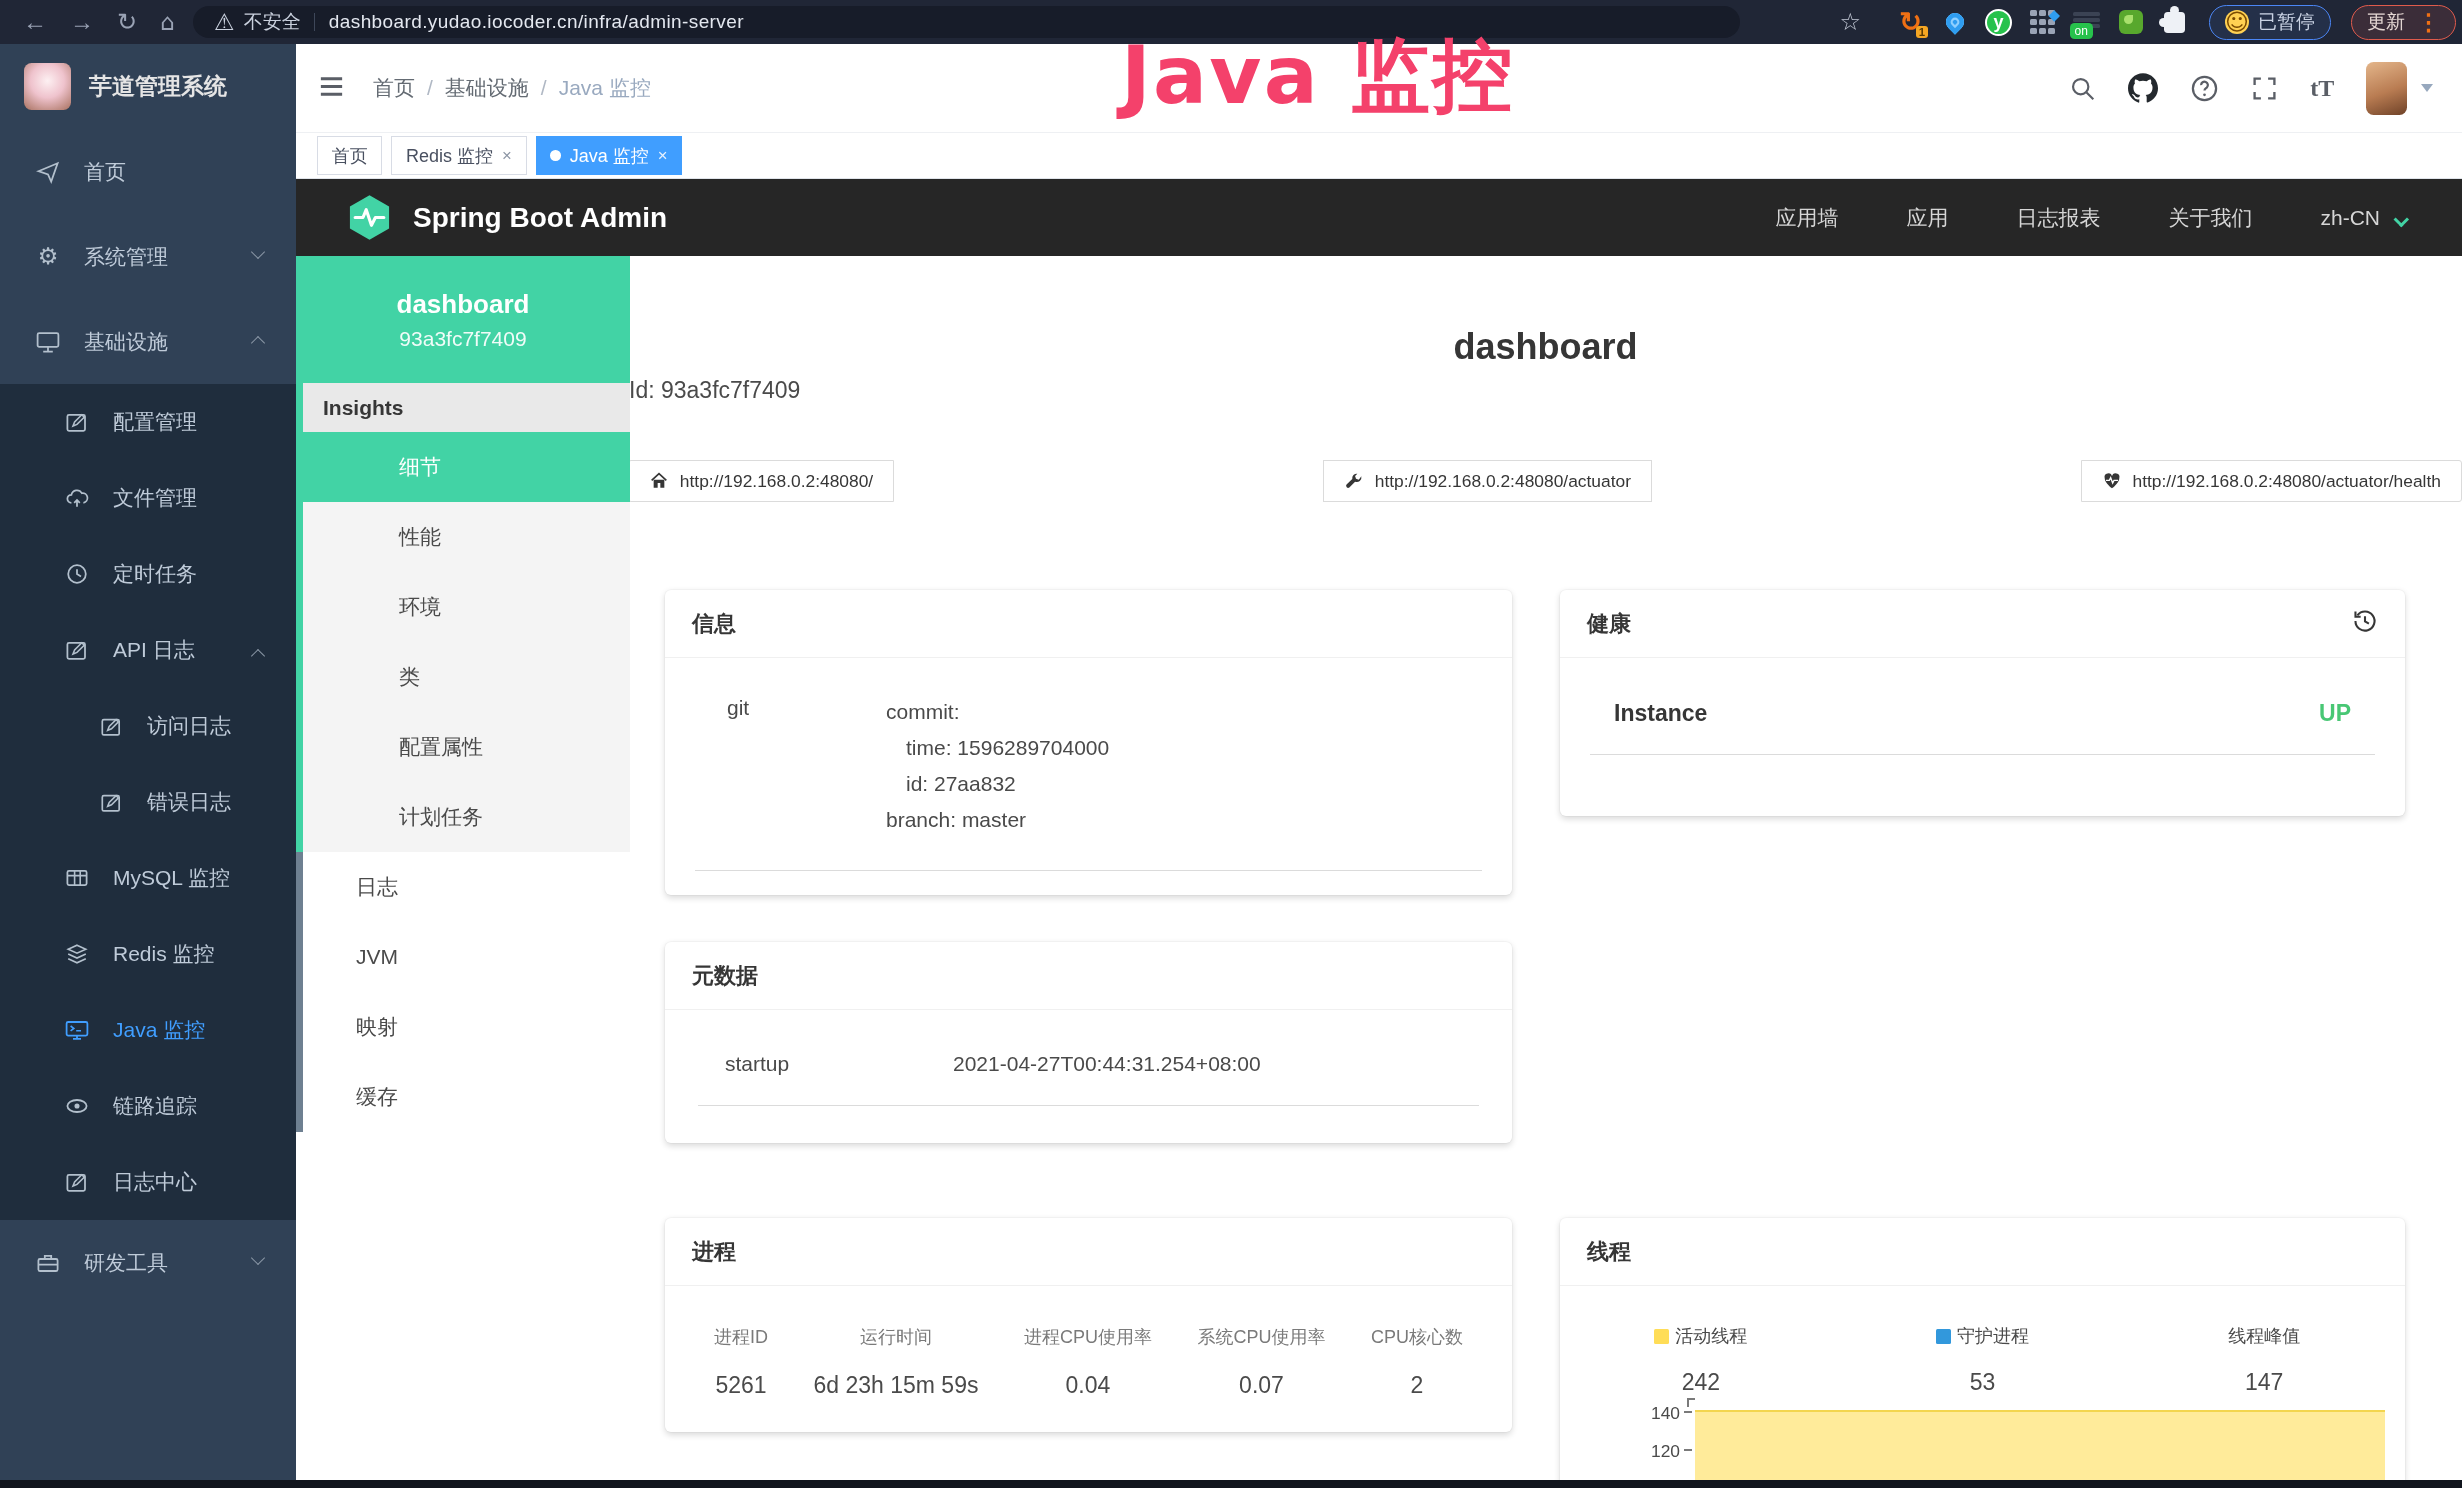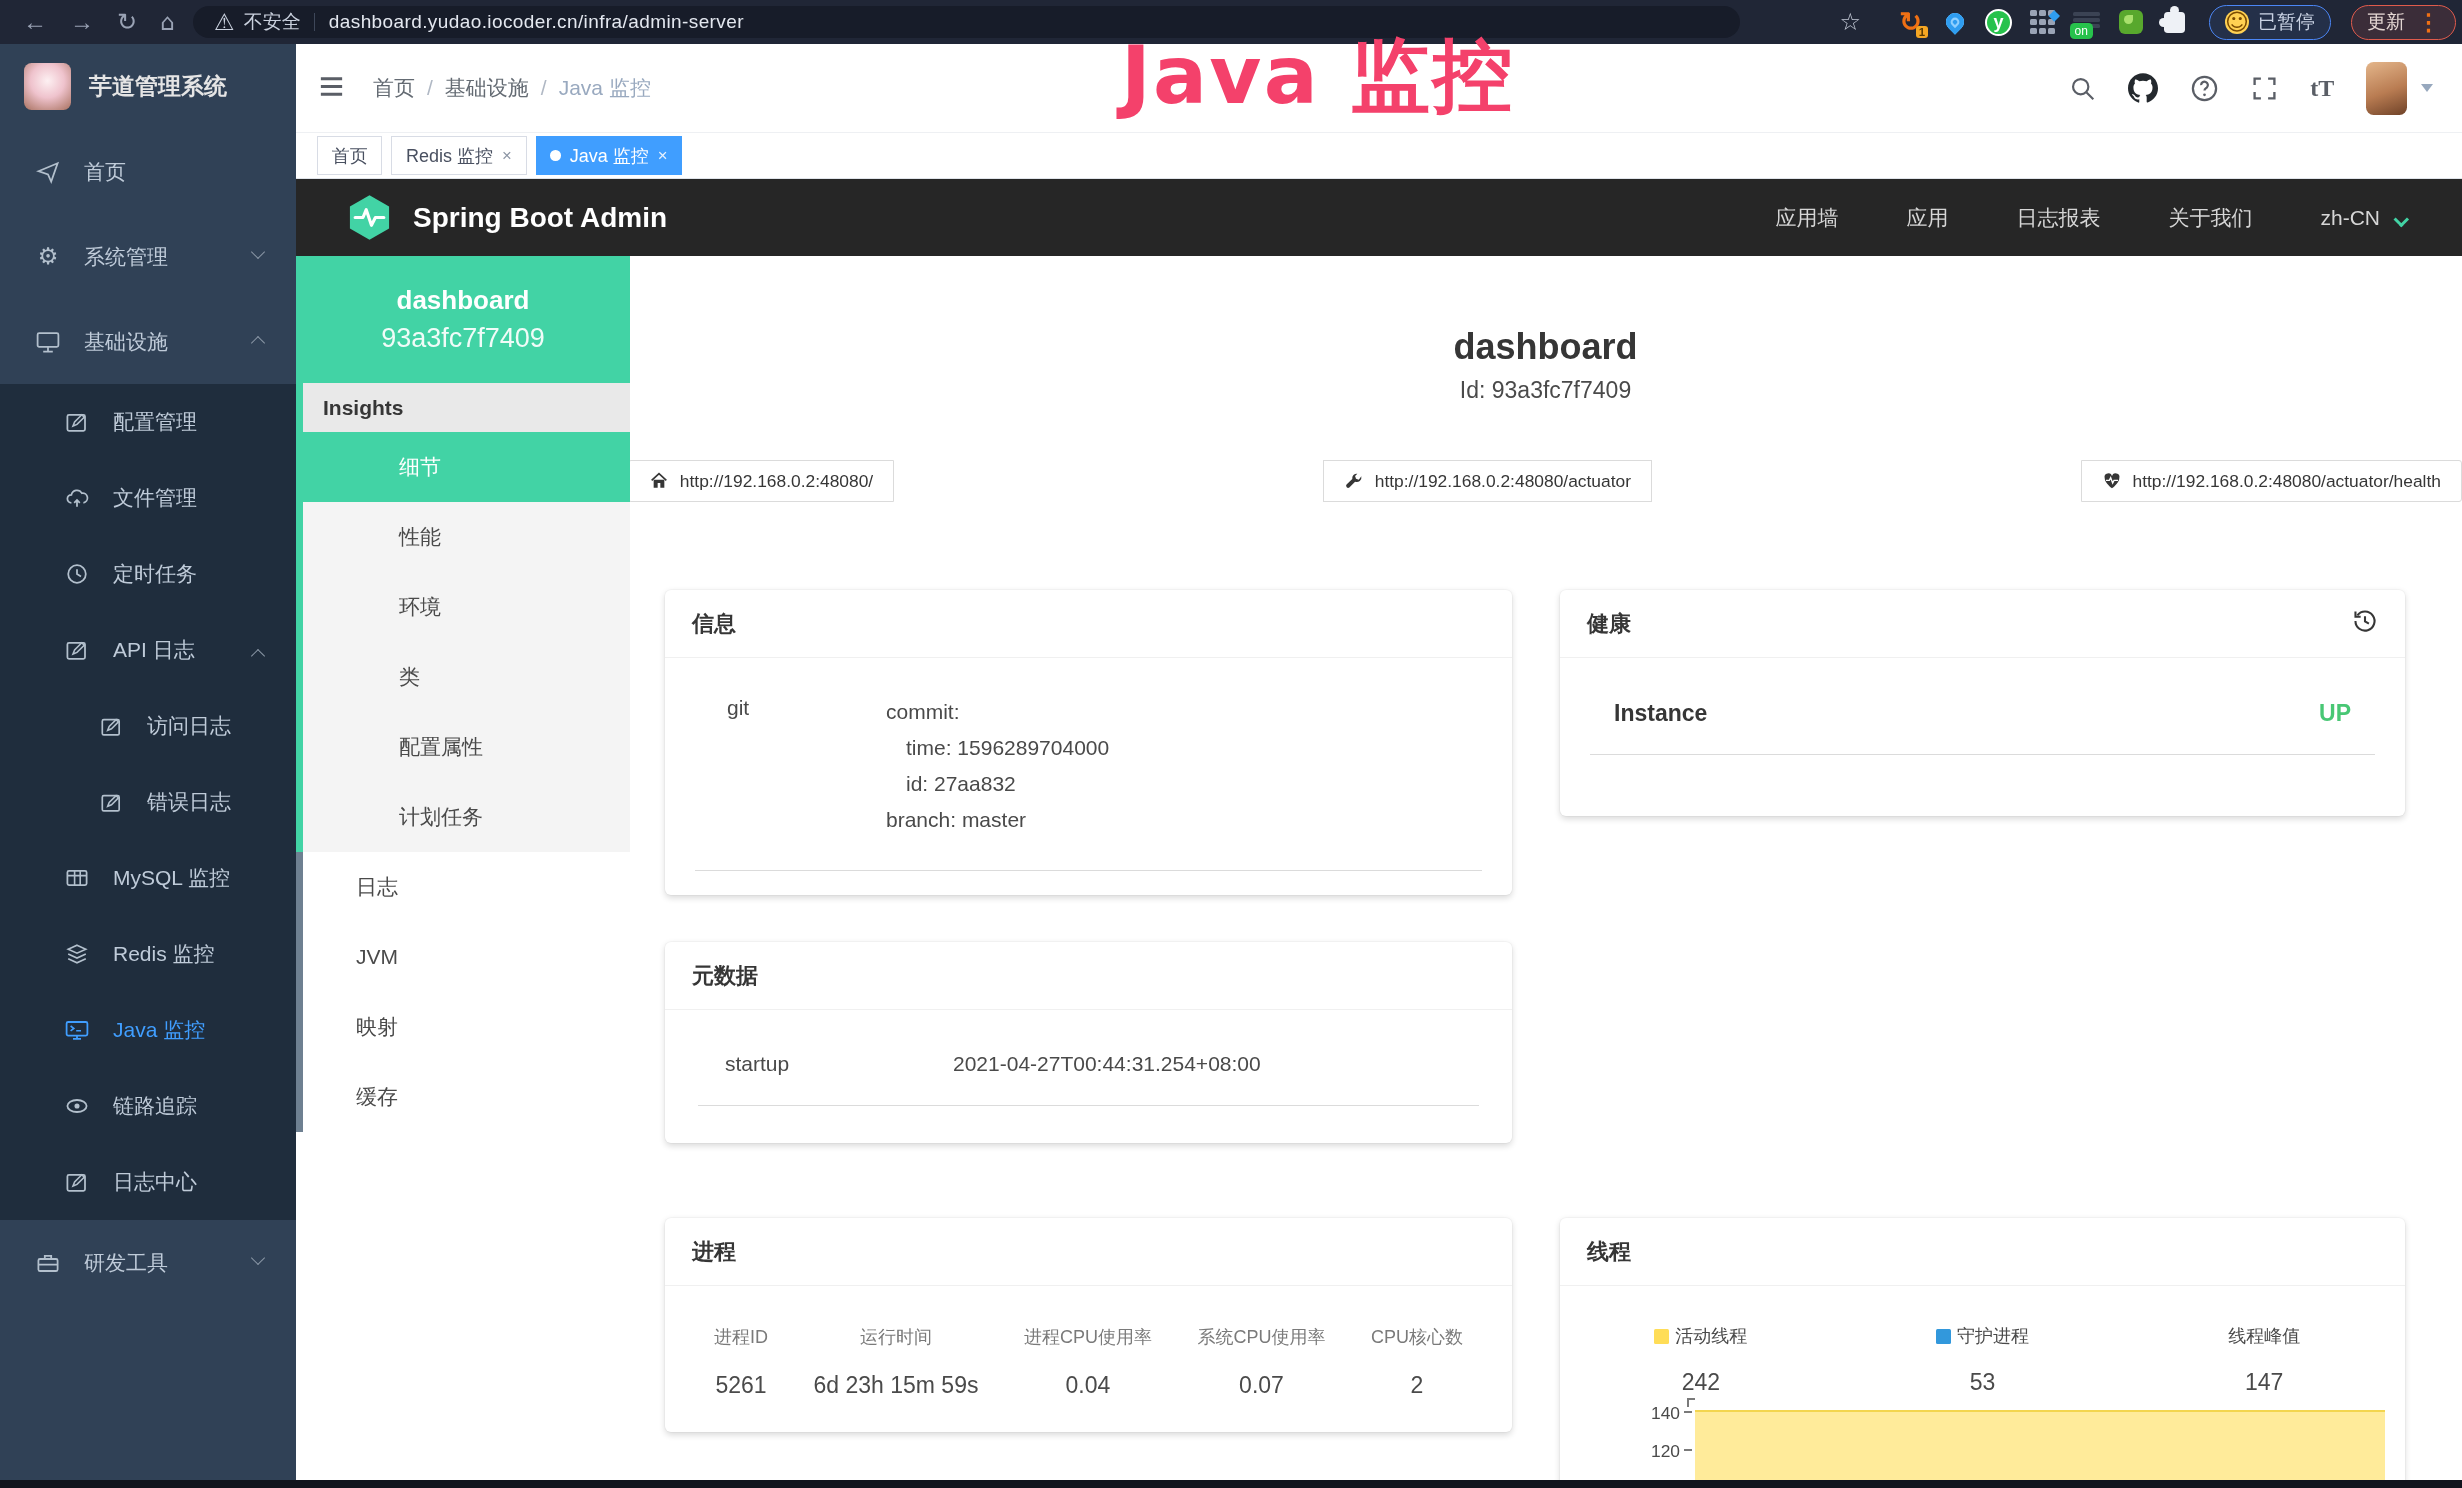--- a/index.html
+++ b/index.html
@@ -106,33 +106,33 @@
   .sbanav .ni{margin-left:68px;cursor:pointer}
   .gchev{width:10.6px;height:10.6px;border-right:3px solid #42d3a5;border-bottom:3px solid #42d3a5;
          transform:rotate(45deg);margin:-4.6px 0 0 10.6px;display:inline-block}
 
   
   .sbaside{position:absolute;left:296px;top:256px;width:334px;bottom:0;background:#fff;
            font-size:21px;color:#4a4a4a;z-index:4}
   .instblk{height:127px;background:#42d3a5;color:#fff;display:flex;flex-direction:column;
            align-items:center;justify-content:center}
   .instname{font-size:26px;font-weight:bold}
-  .instid{font-size:27px;margin-top:7px;color:rgba(255,255,255,.92)}
+  .instid{font-size:21px;margin-top:7px;color:rgba(255,255,255,.92)}
   .insights{border-left:7.6px solid #42d3a5}
   .ghdr{height:49px;background:#e9e9e9;display:flex;align-items:center;padding-left:20px;
         font-weight:bold;color:#363636}
   .sitem{height:70px;display:flex;align-items:center;padding-left:96px;background:#f4f4f4;cursor:pointer}
   .sitem.active{background:#42d3a5;color:#fff}
   .lower{border-left:7.6px solid #6e8091}
   .litem{height:70px;display:flex;align-items:center;padding-left:53px;background:#fff;cursor:pointer}
 
   
   .sbamain{position:absolute;left:629px;top:256px;right:0;bottom:0;background:#fff;overflow:hidden;z-index:3}
   .apptitle{margin-top:70px;text-align:center;font-size:36px;font-weight:bold;color:#363636}
-  .appid{text-align:center;font-size:23px;color:#4a4a4a;margin-top:9px}
+  .appid{text-align:left;font-size:23px;color:#4a4a4a;margin-top:9px}
   .chips{display:flex;justify-content:space-between;margin-top:56px}
   .chip{display:flex;align-items:center;border:0.8px solid #dbdbdb;height:42px;padding:0 20px;
         font-size:17.4px;color:#363636;background:#fff;margin-left:-0.8px;cursor:pointer}
   .chip:first-child{border-radius:3px 0 0 3px}
   .chip:last-child{border-radius:0 3px 3px 0}
   .chip svg{margin-right:10.6px}
 
   .card{position:absolute;background:#fff;border-radius:6px;
         box-shadow:0 2.3px 6.8px rgba(10,10,10,.15),0 0 0 0.8px rgba(10,10,10,.03)}
   .chdr{display:flex;align-items:center;justify-content:space-between;padding:0 27px;height:68px;

